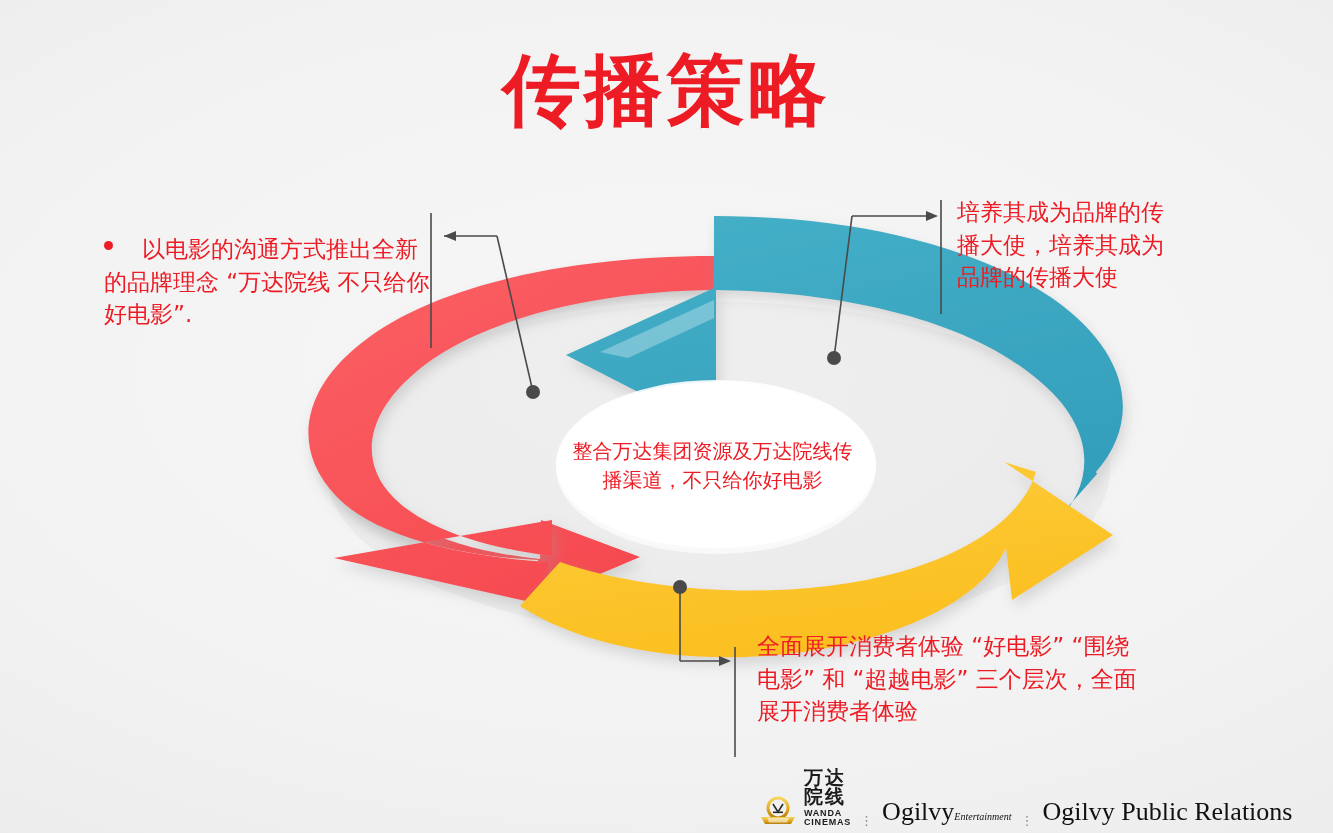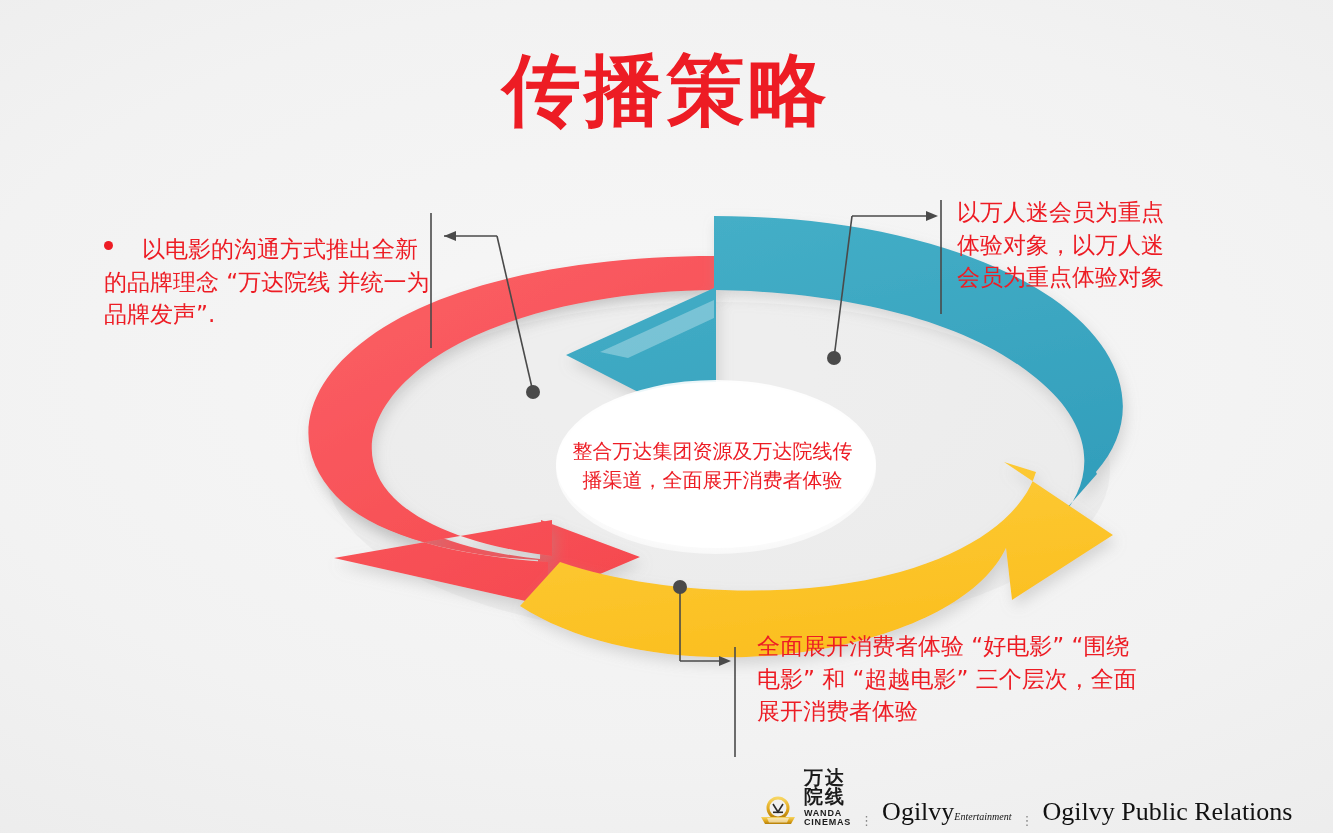--- a/index.html
+++ b/index.html
@@ -250,26 +250,26 @@
 
     <g>
       <line x1="680" y1="587" x2="680" y2="661" stroke="#4A4A4A" stroke-width="1.6"></line>
       <line x1="680" y1="661" x2="722" y2="661" stroke="#4A4A4A" stroke-width="1.6"></line>
       <polygon points="731,661 719,656 719,666" fill="#4A4A4A"></polygon>
       <line x1="735" y1="647" x2="735" y2="757" stroke="#4A4A4A" stroke-width="1.6"></line>
       <circle cx="680" cy="587" r="7" fill="#4A4A4A"></circle>
     </g>
   </svg>
 
-  <div id="text-center">整合万达集团资源及万达院线传播渠道，全面展开消费者体验</div>
+  <div id="text-center">整合万达集团资源及万达院线传播渠道，不只给你好电影</div>
 
   <div id="bullet-left"></div>
-  <div class="callout-text" id="text-left">以电影的沟通方式推出全新的品牌理念 “万达院线 并统一为品牌发声”.</div>
-
-  <div class="callout-text" id="text-topright">以万人迷会员为重点体验对象，以万人迷会员为重点体验对象</div>
+  <div class="callout-text" id="text-left">以电影的沟通方式推出全新的品牌理念 “万达院线 不只给你好电影”.</div>
+
+  <div class="callout-text" id="text-topright">培养其成为品牌的传播大使，培养其成为品牌的传播大使</div>
 
   <div class="callout-text" id="text-bottom">全面展开消费者体验 “好电影” “围绕电影” 和 “超越电影” 三个层次，全面展开消费者体验</div>
 
   <div id="footer">
 
     <div id="wanda-logo-mark">
       <svg width="42" height="32" viewBox="0 0 42 32">
         <defs>
           <linearGradient id="goldG" x1="0" y1="0" x2="0" y2="1">
             <stop offset="0%" stop-color="#F7D560"></stop>

